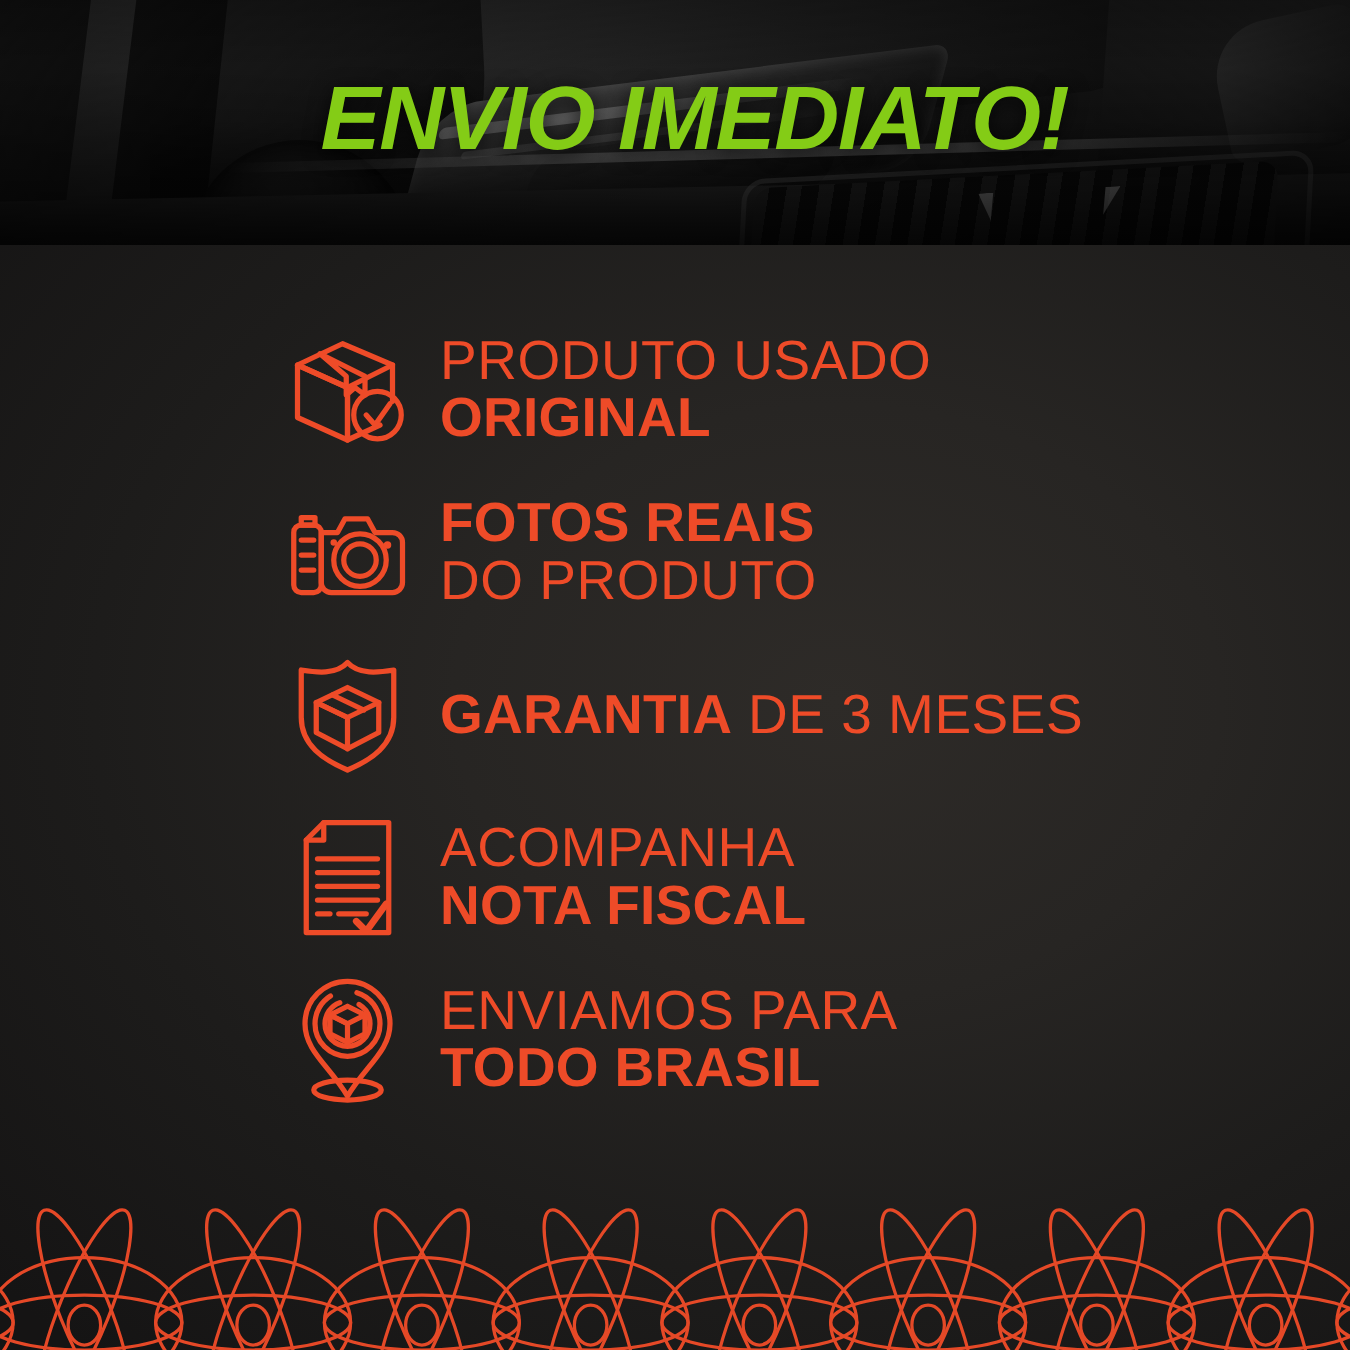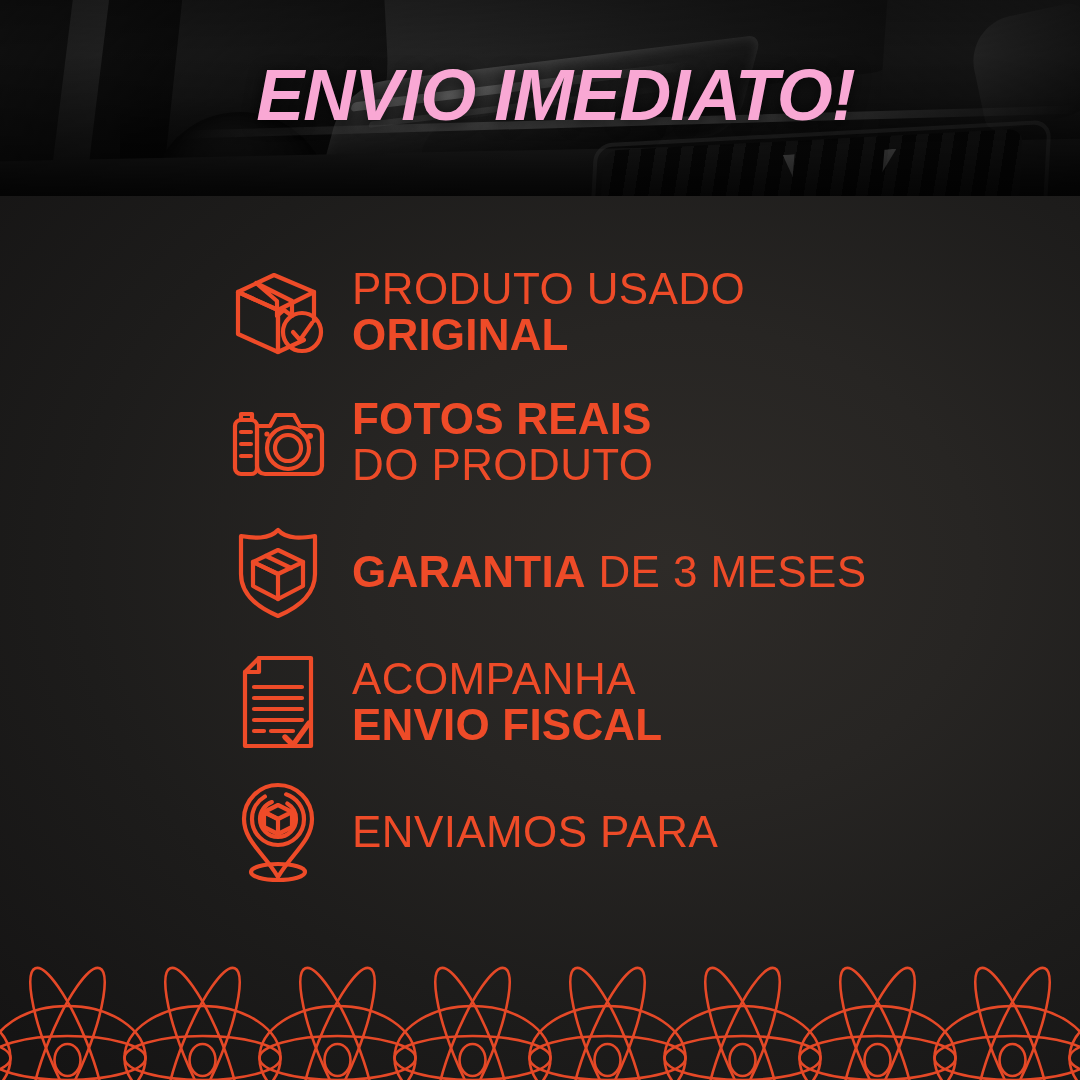--- a/index.html
+++ b/index.html
@@ -127,21 +127,21 @@
   }
   .photo-vignette{
     position:absolute;inset:0;
     background:
       linear-gradient(180deg,rgba(0,0,0,.30) 0%,rgba(0,0,0,.12) 28%,rgba(0,0,0,.45) 78%,rgba(0,0,0,.75) 100%),
       radial-gradient(ellipse 700px 260px at 50% 52%,rgba(0,0,0,.10),rgba(0,0,0,.62) 100%);
   }
   #header-title{
     position:absolute;left:0;top:0;width:1080px;height:196px;
     display:flex;align-items:center;justify-content:center;
-    color:#f9a8d4;font-weight:bold;font-style:italic;
+    color:#84cc16;font-weight:bold;font-style:italic;
     font-size:72px;letter-spacing:-1px;line-height:1;
     text-shadow:0 3px 16px rgba(0,0,0,.75);
     padding-bottom:6px;box-sizing:border-box;
     white-space:nowrap;
     padding-left:31px;
   }
 
   
   #features{
     position:absolute;left:0;top:247px;width:1080px;
@@ -266,38 +266,39 @@
           <path d="M19 45 h48"></path>
           <path d="M19 56 h48"></path>
           <path d="M19 67 h48"></path>
           <path d="M19 78 h10"></path>
           <path d="M36 78 h22"></path>
           <path d="M50 84 L58 92 L74 70" stroke-width="5.4"></path>
         </svg>
       </div>
       <div class="feature-text">
         <div class="ft-line w-light">ACOMPANHA</div>
-        <div class="ft-line w-bold">ENVIO FISCAL</div>
+        <div class="ft-line w-bold">NOTA FISCAL</div>
       </div>
     </div>
 
     <div class="feature-row">
       <div class="feature-icon">
         <svg width="88" height="102" viewBox="0 0 88 102" fill="none" stroke="#ee4b28" stroke-width="4.2" stroke-linejoin="round" stroke-linecap="round">
           <path d="M44 96 C30 72 10 60 10 38 A34 34 0 0 1 78 38 C78 60 58 72 44 96 Z"></path>
           <circle cx="44" cy="38" r="26" stroke-dasharray="108 22"></circle>
           <circle cx="44" cy="38" r="18" stroke-dasharray="78 16"></circle>
           <path d="M30 31 L44 24 L58 31 L44 38 Z"></path>
           <path d="M30 31 V46 L44 53 V38 Z"></path>
           <path d="M58 31 V46 L44 53"></path>
           <ellipse cx="44" cy="91" rx="27" ry="8"></ellipse>
         </svg>
       </div>
       <div class="feature-text">
         <div class="ft-line w-light">ENVIAMOS PARA</div>
+        <div class="ft-line w-bold">TODO BRASIL</div>
       </div>
     </div>
 
   </div>
 
   <div id="ornament">
     <svg width="1080" height="140" viewBox="0 0 1080 140" fill="none" stroke="#ee4b28" stroke-width="2.6">
       <defs>
         <g id="orn-unit">
 

